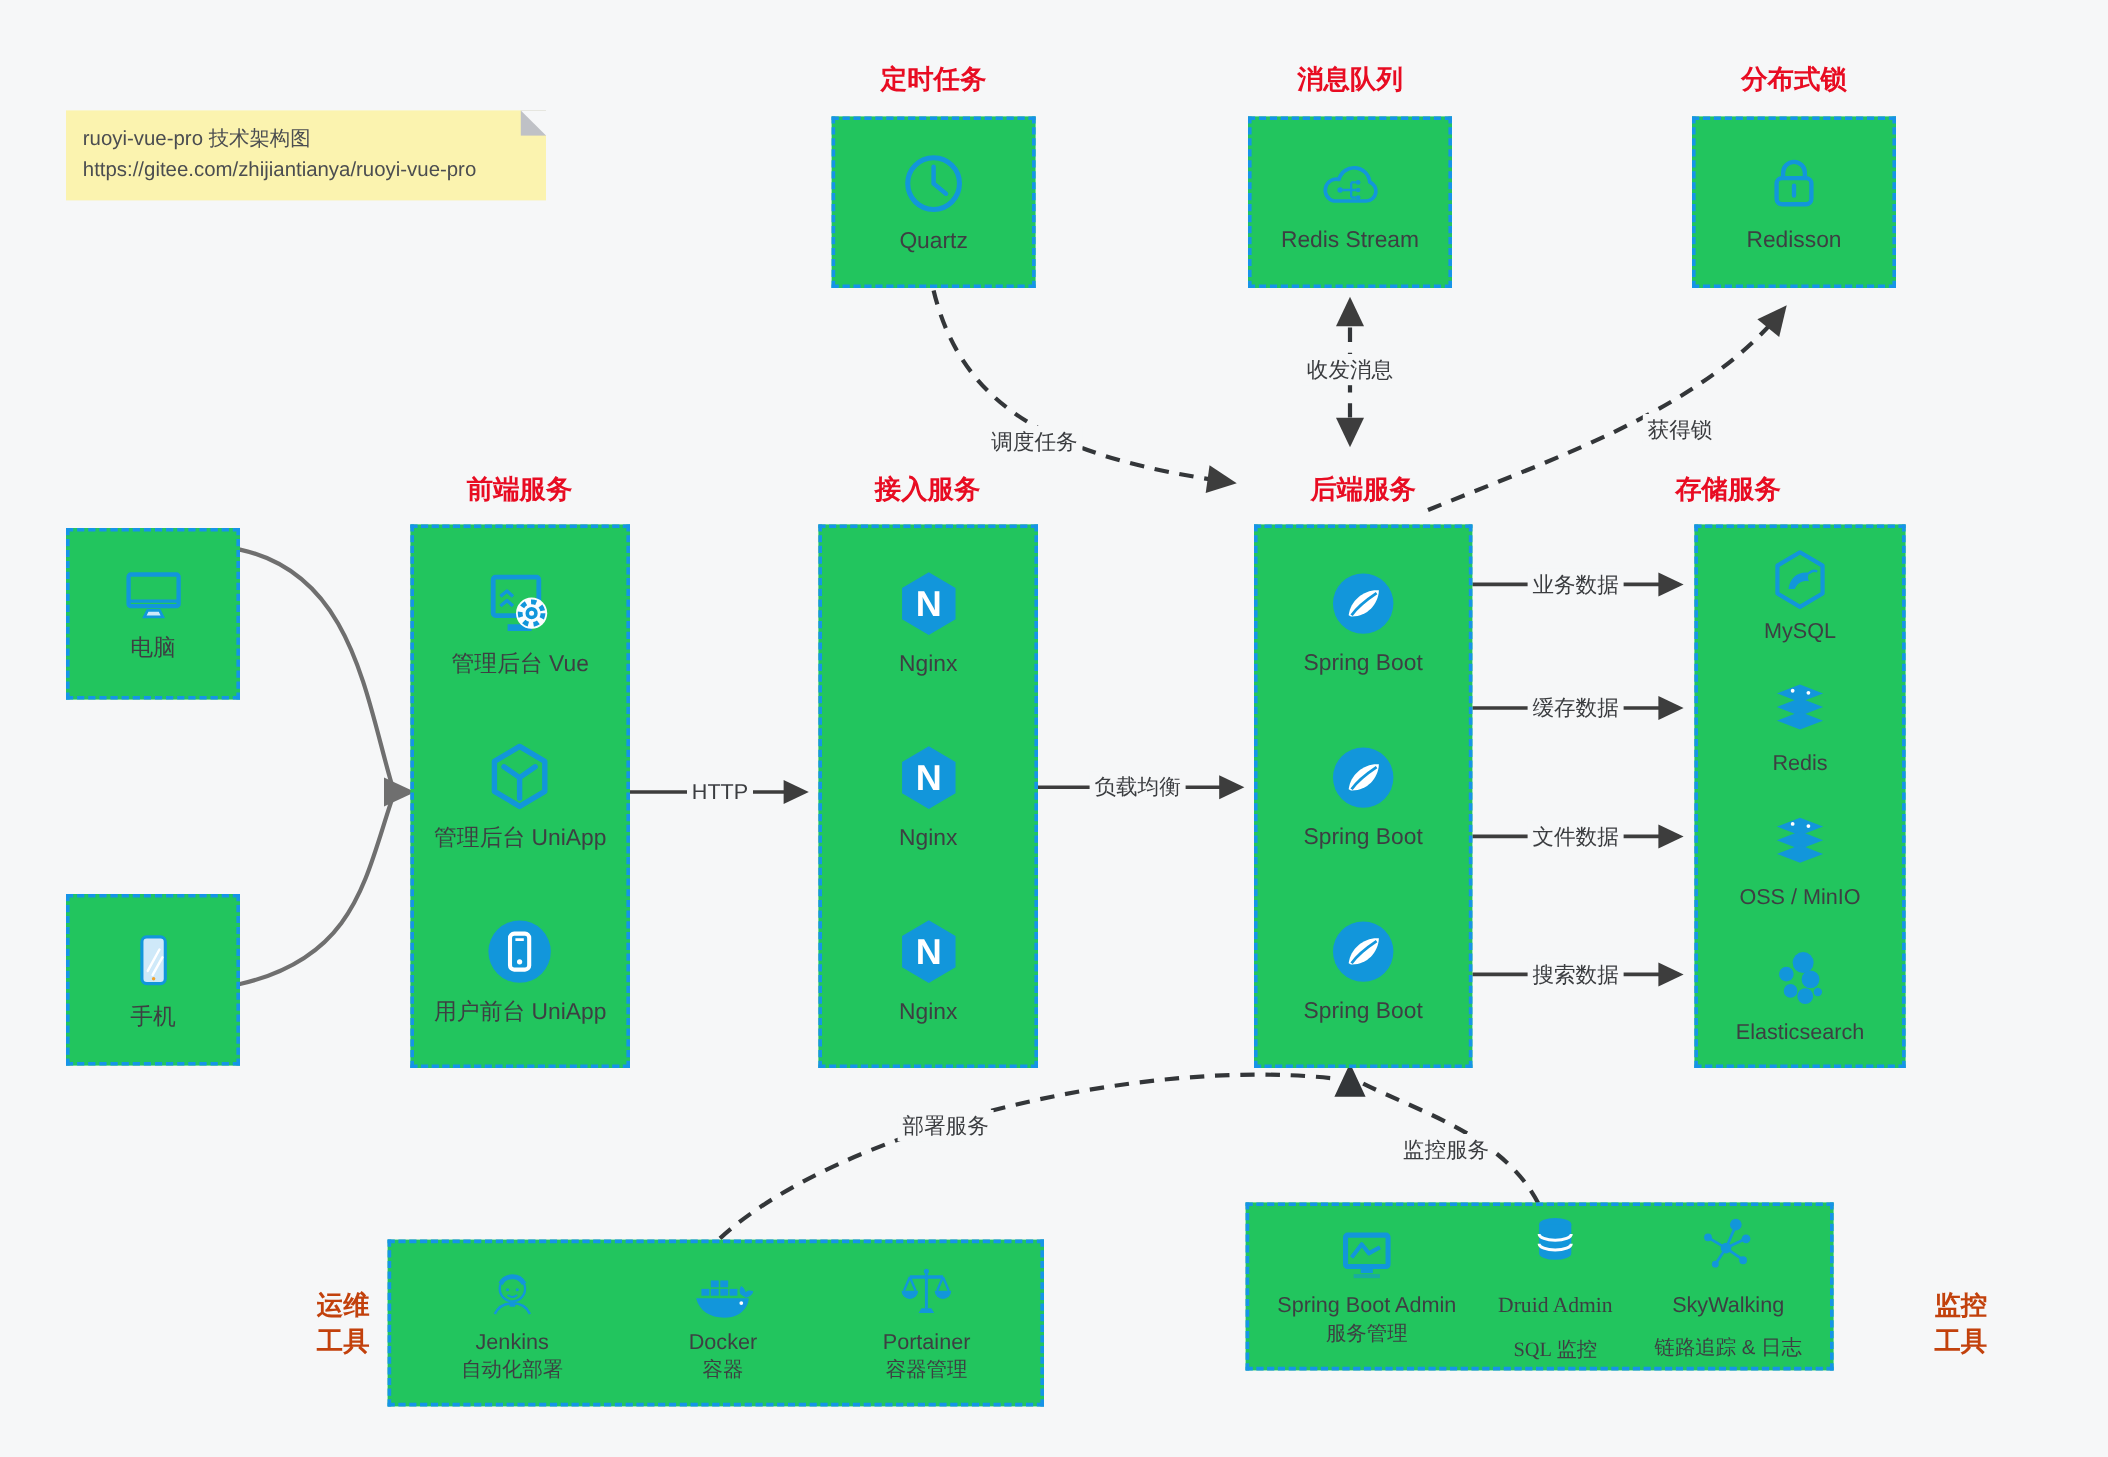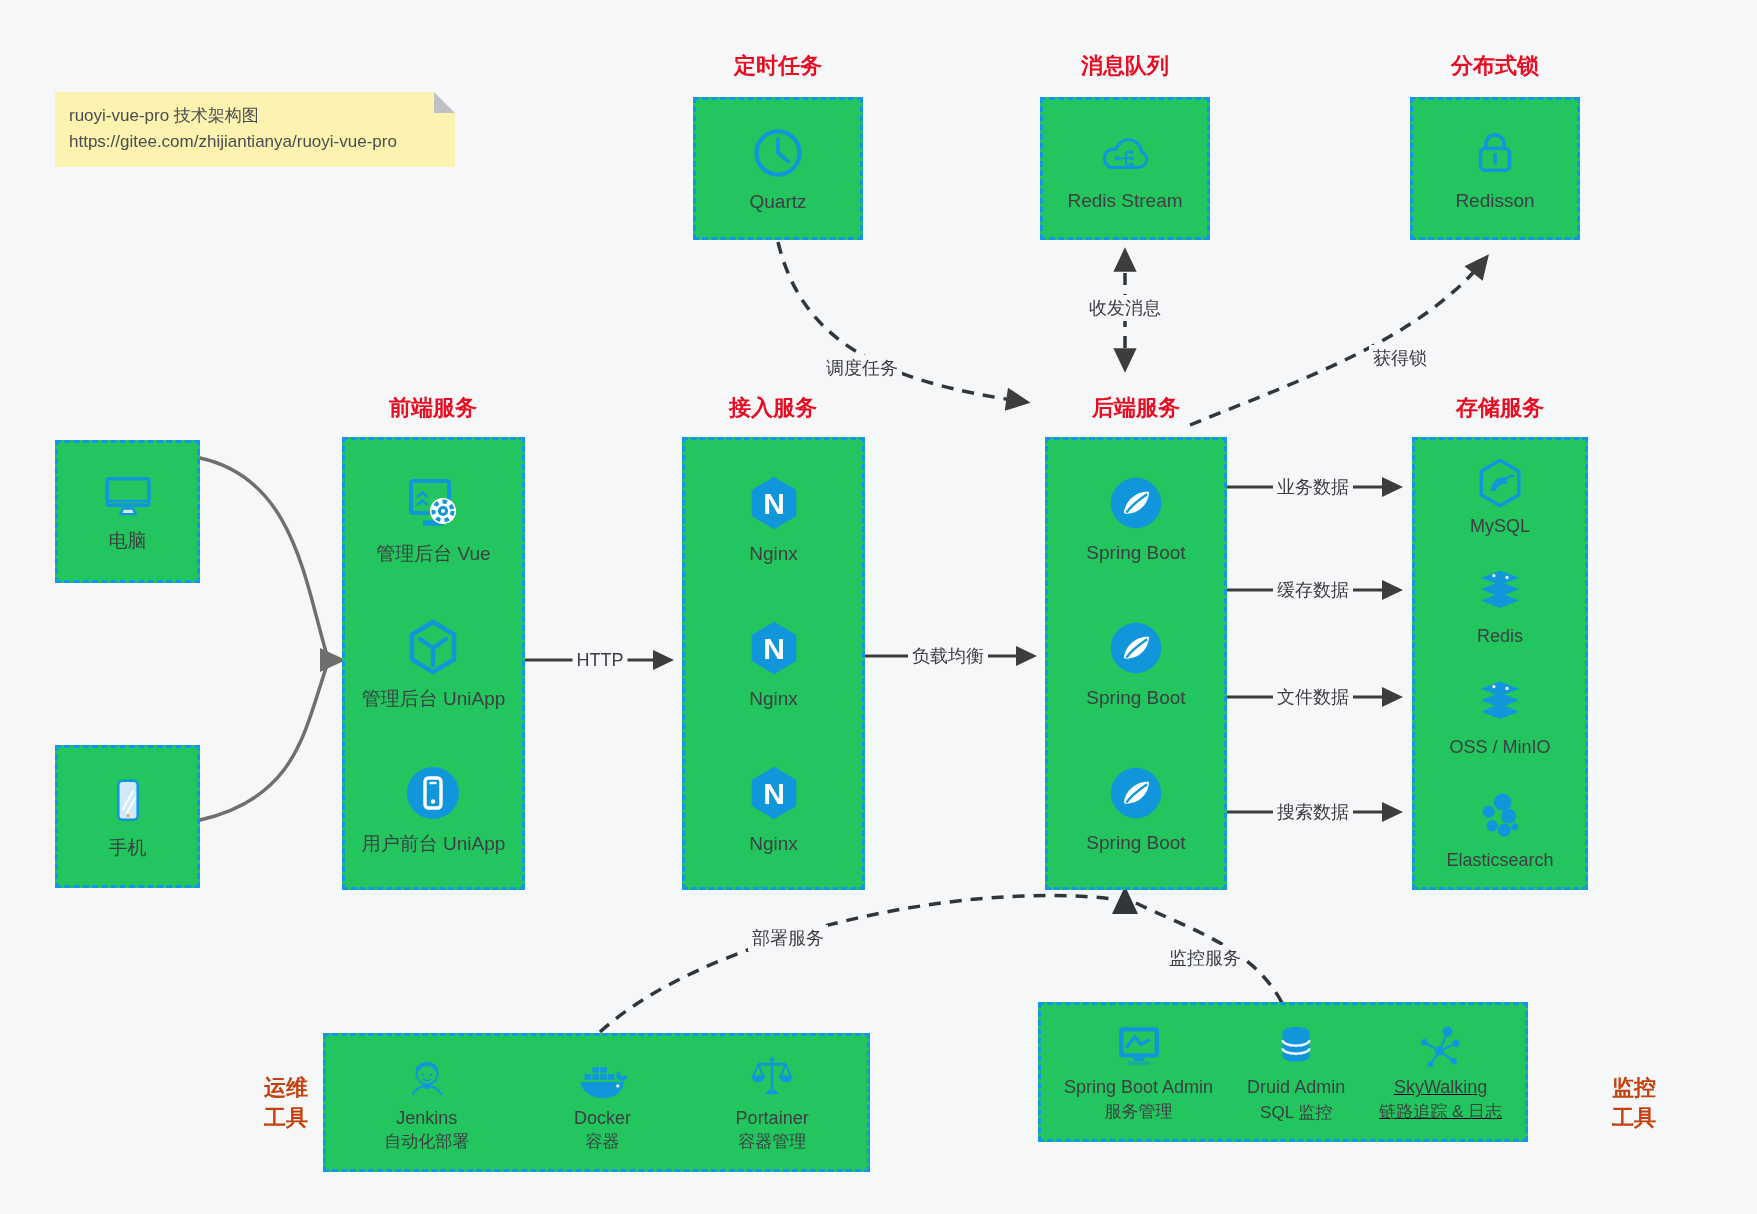--- a/index.html
+++ b/index.html
@@ -70,21 +70,21 @@
     <div>ruoyi-vue-pro 技术架构图</div>
     <div>https://gitee.com/zhijiantianya/ruoyi-vue-pro</div>
   </div>
 
   <div class="group-title" style="left:778px;top:66px;">定时任务</div>
   <div class="group-title" style="left:1125px;top:66px;">消息队列</div>
   <div class="group-title" style="left:1495px;top:66px;">分布式锁</div>
   <div class="group-title" style="left:433px;top:408px;">前端服务</div>
   <div class="group-title" style="left:773px;top:408px;">接入服务</div>
   <div class="group-title" style="left:1136px;top:408px;">后端服务</div>
-  <div class="group-title" style="left:1500px;top:408px;">存储服务</div>
+  <div class="group-title" style="left:1440px;top:408px;">存储服务</div>
 
   <div class="panel single" style="left:693px;top:97px;width:170px;height:143px;">
     <div class="item">
       <svg class="ic" width="60" height="60" viewBox="0 0 64 64">
         <circle cx="32" cy="32" r="23" class="b-stroke" stroke-width="4.5"></circle>
         <path d="M32 32 L32 17 M32 32 L43 41" class="b-stroke" stroke-width="4" stroke-linecap="round"></path>
       </svg>
       <div class="item-label">Quartz</div>
     </div>
   </div>
@@ -310,31 +310,31 @@
     <div class="item" style="gap:3px;">
       <svg class="ic" width="54" height="52" viewBox="0 0 64 58">
         <rect x="11" y="8" width="42" height="31" rx="2" class="b-stroke" stroke-width="5"></rect>
         <path d="M17 30 L27 17 L34 26 L45 20" class="b-stroke" stroke-width="4" stroke-linejoin="round"></path>
         <rect x="26" y="41.5" width="12" height="4" class="b-fill"></rect>
         <rect x="19" y="46.5" width="26" height="4" class="b-fill" opacity="0.55"></rect>
       </svg>
       <div class="item-label" style="font-size:18px;">Spring Boot Admin</div>
       <div class="item-sub">服务管理</div>
     </div>
-    <div class="item" style="gap:4px;">
+    <div class="item" style="gap:16px;font-family:Liberation Serif, serif;">
       <svg class="ic" width="52" height="52" viewBox="0 0 64 64">
         <ellipse cx="32" cy="15" rx="16.5" ry="6.5" class="b-fill"></ellipse>
         <path d="M15.5 15 V45 a16.5 6.5 0 0 0 33 0 V15 Z" class="b-fill"></path>
         <path d="M15.5 25 a16.5 6.5 0 0 0 33 0" fill="none" stroke="#fcfdfe" stroke-width="3"></path>
         <path d="M15.5 35 a16.5 6.5 0 0 0 33 0" fill="none" stroke="#fcfdfe" stroke-width="3"></path>
       </svg>
       <div class="item-label" style="font-size:18px;">Druid Admin</div>
       <div class="item-sub">SQL 监控</div>
     </div>
-    <div class="item" style="gap:3px;text-decoration:underline;">
+    <div class="item" style="gap:14px;">
       <svg class="ic" width="52" height="52" viewBox="0 0 64 64">
         <g class="b-stroke" stroke-width="2.8">
           <line x1="30" y1="37" x2="40" y2="14"></line>
           <line x1="30" y1="37" x2="13" y2="27"></line>
           <line x1="30" y1="37" x2="49" y2="28"></line>
           <line x1="30" y1="37" x2="46" y2="48"></line>
           <line x1="30" y1="37" x2="20" y2="52"></line>
         </g>
         <circle cx="40" cy="13" r="6" class="b-fill"></circle>
         <circle cx="11.5" cy="26" r="4" class="b-fill"></circle>

